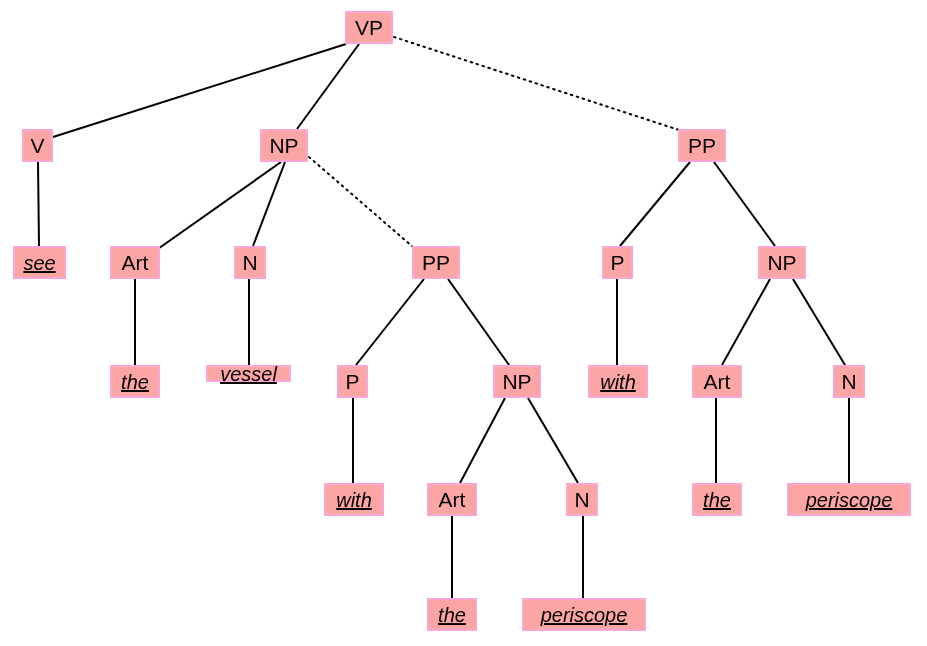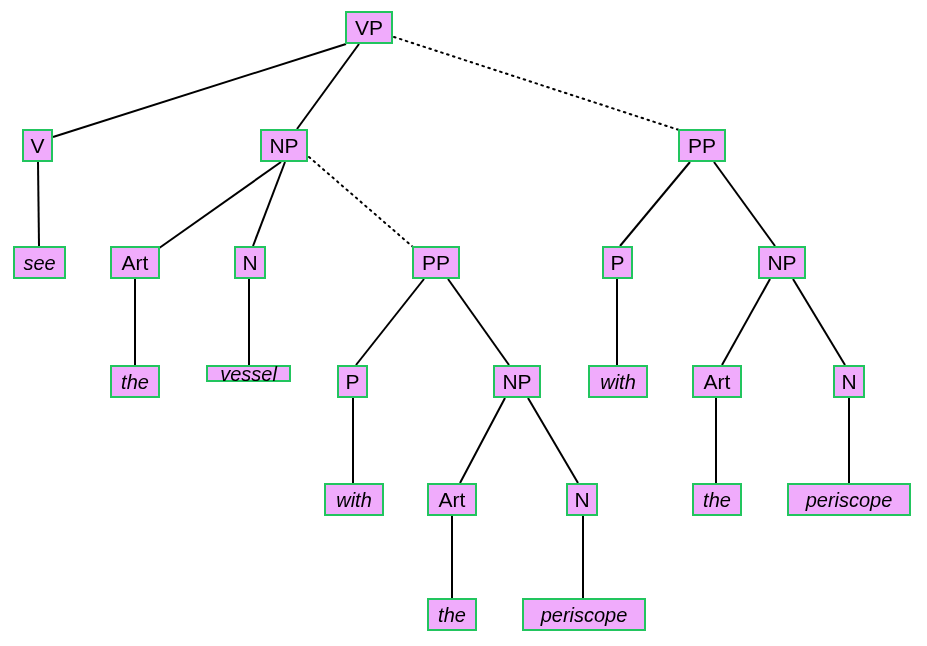--- a/index.html
+++ b/index.html
@@ -18,37 +18,38 @@
   #edges {
     position: absolute;
     left: 0;
     top: 0;
     width: 927px;
     height: 646px;
   }
   .node {
     position: absolute;
     box-sizing: border-box;
-    border: 2px solid #22c55e;
-    background: #f0abfc;
+    border: 2px solid #f9a8d4;
+    background: #fca5a5;
     display: flex;
     align-items: center;
     justify-content: center;
     line-height: 1;
     color: #000000;
     white-space: nowrap;
   }
   .cat {
     font-size: 21px;
     font-style: normal;
     letter-spacing: 0px;
   }
   .word {
     font-size: 20px;
     font-style: italic;
+    text-decoration: underline;
   }
 </style>
 </head>
 <body>
 
 <div id="canvas">
   <svg id="edges" viewBox="0 0 927 646" xmlns="http://www.w3.org/2000/svg">
       <line x1="346" y1="44" x2="53" y2="137" stroke="#000000" stroke-width="2"></line>
       <line x1="359" y1="44" x2="297" y2="129" stroke="#000000" stroke-width="2"></line>
       <line x1="394" y1="37" x2="679" y2="130" stroke="#000000" stroke-width="2" stroke-dasharray="1.6 4.6" stroke-linecap="round"></line>

